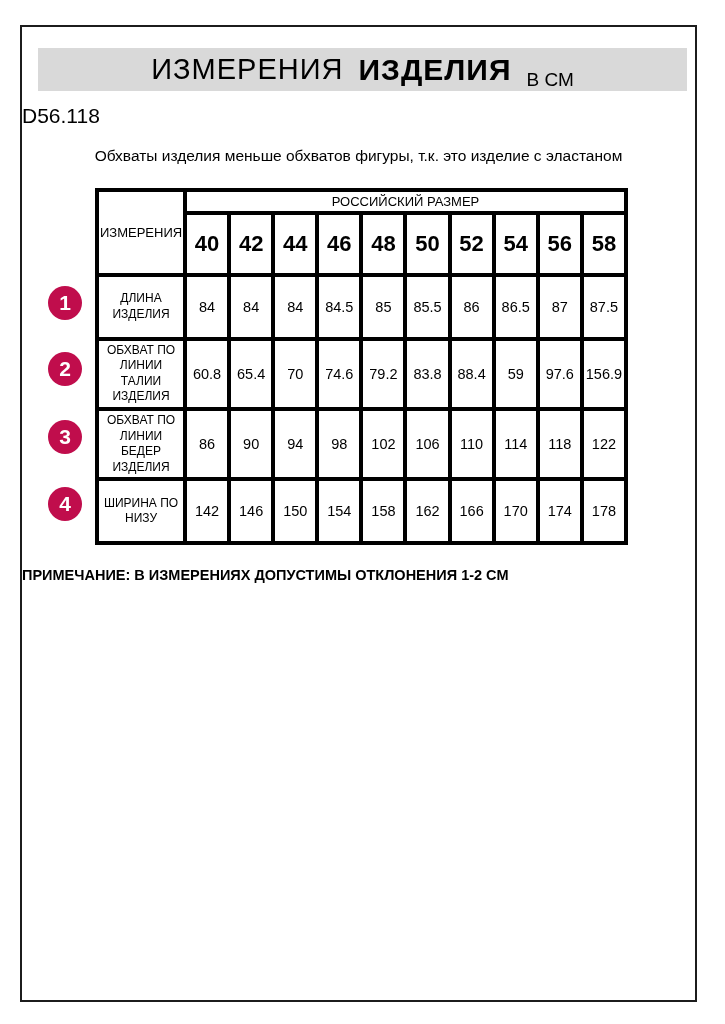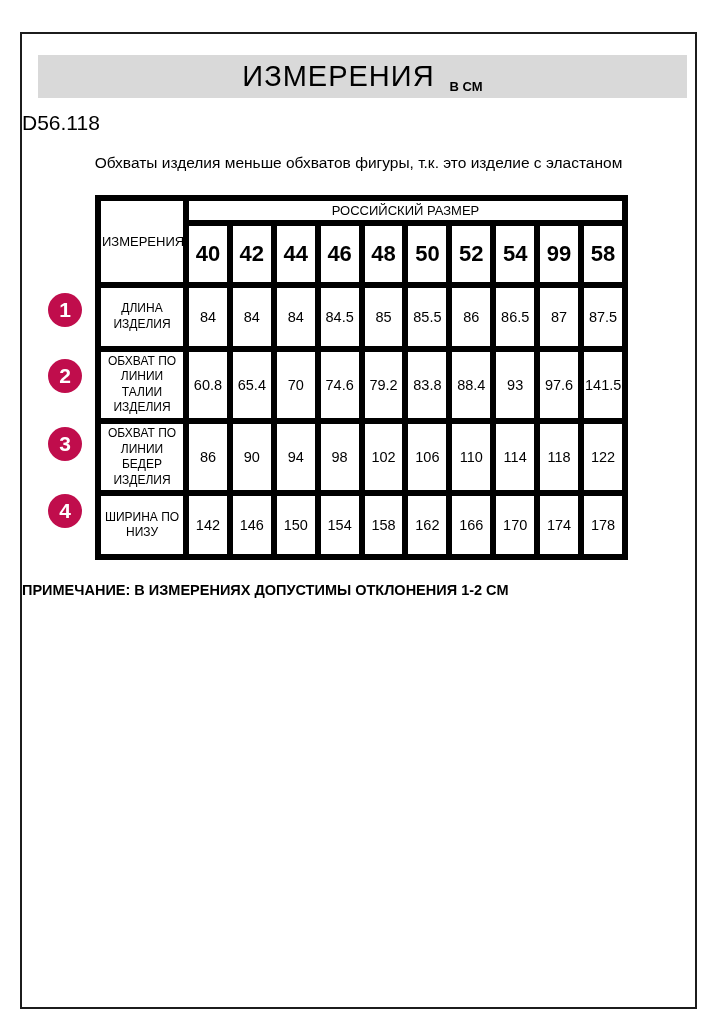--- a/index.html
+++ b/index.html
@@ -6,38 +6,38 @@
   html, body { background: #ffffff; }
   body {
     width: 725px; height: 1024px;
     font-family: "Liberation Sans", sans-serif;
     color: #000;
     position: relative;
     overflow: hidden;
   }
   .frame {
     position: absolute;
-    left: 20px; top: 32px;
+    left: 20px; top: 25px;
     width: 677px; height: 977px;
     border: 2px solid #1c1c1c;
     background: #ffffff;
   }
   .title-bar {
     margin: 21px 8px 0 16px;
     height: 43px;
     background: #d9d9d9;
     display: flex;
     align-items: center;
     justify-content: center;
     gap: 15px;
     white-space: nowrap;
   }
   .title-reg  { font-size: 29px; font-weight: 400; letter-spacing: 1px; }
   .title-bold { font-size: 30px; font-weight: 700; letter-spacing: 1px; }
-  .title-unit { font-size: 13px; font-weight: 700; margin-top: 20px; }
+  .title-unit { font-size: 19px; font-weight: 400; margin-top: 20px; }
   .model-code {
     margin-top: 13px;
     font-size: 21px;
   }
   .para {
     width: 580px;
     margin: 17px auto 0;
     text-align: center;
     font-size: 15.5px;
     line-height: 1.4;
@@ -49,21 +49,21 @@
     margin: 21px 0 0 73px;
     width: 533px;
   }
   table.size-table {
     border-collapse: collapse;
     table-layout: fixed;
     width: 533px;
     border: 2px solid #000;
   }
   .size-table th, .size-table td {
-    border: 6px solid #000000;
+    border: 4px solid #000000;
     text-align: center;
     vertical-align: middle;
     padding: 2px 1px;
   }
   .size-table .corner-cell   { width: 88px; font-size: 13px; font-weight: 400; }
   .size-table .group-header  { font-size: 13px; font-weight: 400; height: 21px; }
   .size-table tr.size-row    { height: 62px; padding-left: 48px; }
   .size-table .size-cell     { font-size: 22px; font-weight: 900; }
   .size-table tbody td       { border-top-width: 2px; }
   .size-table tbody tr       { height: 64px; }
@@ -89,20 +89,21 @@
     font-weight: 700;
   }
 </style>
 </head>
 <body>
 
 <div class="frame">
 
   <div class="title-bar">
     <span class="title-reg">ИЗМЕРЕНИЯ</span>
+    <span class="title-bold">ИЗДЕЛИЯ</span>
     <span class="title-unit">В СМ</span>
   </div>
 
   <div class="model-code">D56.118</div>
 
   <p class="para">Обхваты изделия меньше обхватов фигуры, т.к. это изделие с эластаном</p>
 
   <div class="table-zone">
     <div class="badges" id="badges">
         <div class="badge" style="background: rgb(192, 13, 76); top: 98px;">1</div>
@@ -118,21 +119,21 @@
         </tr>
         <tr class="size-row" id="size-row">
             <th class="size-cell">40</th>
             <th class="size-cell">42</th>
             <th class="size-cell">44</th>
             <th class="size-cell">46</th>
             <th class="size-cell">48</th>
             <th class="size-cell">50</th>
             <th class="size-cell">52</th>
             <th class="size-cell">54</th>
-            <th class="size-cell">99</th>
+            <th class="size-cell">56</th>
             <th class="size-cell">58</th>
           </tr>
       </thead>
       <tbody id="table-body">
           <tr>
             <td class="row-label">ДЛИНА ИЗДЕЛИЯ</td>
             <td class="value-cell">84</td>
             <td class="value-cell">84</td>
             <td class="value-cell">84</td>
             <td class="value-cell">84.5</td>
@@ -145,23 +146,23 @@
           </tr>
           <tr>
             <td class="row-label">ОБХВАТ ПО ЛИНИИ ТАЛИИ ИЗДЕЛИЯ</td>
             <td class="value-cell">60.8</td>
             <td class="value-cell">65.4</td>
             <td class="value-cell">70</td>
             <td class="value-cell">74.6</td>
             <td class="value-cell">79.2</td>
             <td class="value-cell">83.8</td>
             <td class="value-cell">88.4</td>
-            <td class="value-cell">93</td>
+            <td class="value-cell">59</td>
             <td class="value-cell">97.6</td>
-            <td class="value-cell">141.5</td>
+            <td class="value-cell">156.9</td>
           </tr>
           <tr>
             <td class="row-label">ОБХВАТ ПО ЛИНИИ БЕДЕР ИЗДЕЛИЯ</td>
             <td class="value-cell">86</td>
             <td class="value-cell">90</td>
             <td class="value-cell">94</td>
             <td class="value-cell">98</td>
             <td class="value-cell">102</td>
             <td class="value-cell">106</td>
             <td class="value-cell">110</td>

